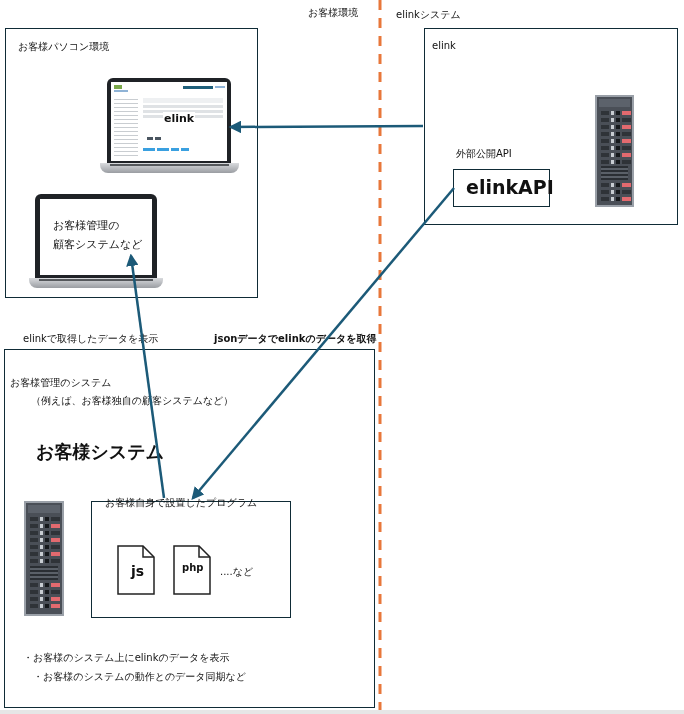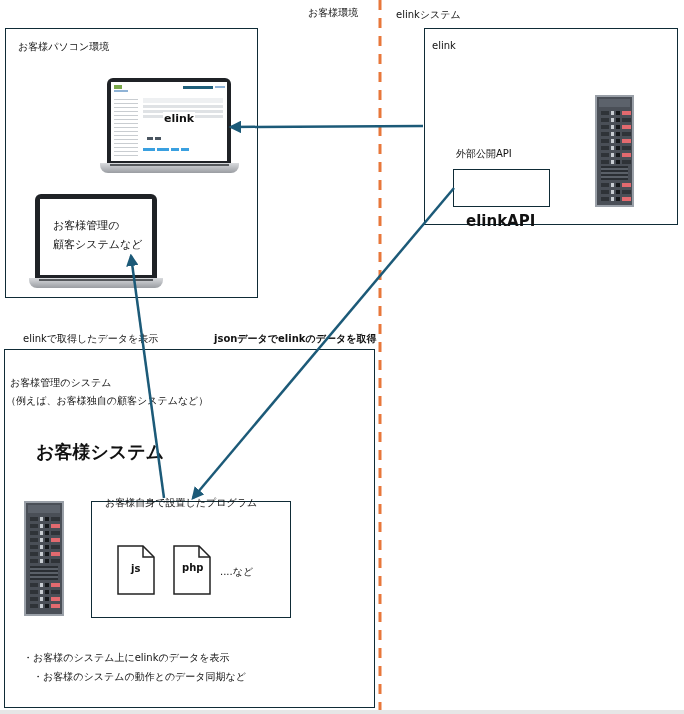--- a/index.html
+++ b/index.html
@@ -68,21 +68,21 @@
 <div>
   <div class="laptop-screen" style="left:35px;top:194px;width:122px;height:85px;"></div>
   <div class="laptop-inner" style="left:40px;top:199px;width:112px;height:76px;"></div>
   <div class="laptop-base" style="left:29px;top:278px;width:134px;height:10px;"></div>
   <div class="laptop-keys" style="left:39px;top:279px;width:114px;height:2px;"></div>
   <div class="abs t12" style="left:53px;top:218px;">お客様管理の</div>
   <div class="abs t12" style="left:53px;top:237px;">顧客システムなど</div>
 </div>
 
 <div class="abs t11" style="left:456px;top:147px;">外部公開API</div>
-<div class="abs" style="left:466px;top:176px;font-size:15px;font-weight:bold;margin-top:36px;">elinkAPI</div>
+<div class="abs" style="left:466px;top:176px;font-size:19px;font-weight:bold;">elinkAPI</div>
 
 <div class="server" style="left:595px;top:95px;width:39px;height:112px;">
   <div class="top"></div>
   <div class="srow" style="top:14px">
       <span class="a"></span>
       <span class="b"></span>
       <span class="c"></span>
       <span class="d"></span>
     </div>
   <div class="srow" style="top:21px">
@@ -216,29 +216,29 @@
       <span class="b"></span>
       <span class="c"></span>
       <span class="d"></span>
     </div>
 </div>
 
 <div class="abs t11" style="left:23px;top:332px;">elinkで取得したデータを表示</div>
 <div class="abs t11" style="left:214px;top:332px;font-weight:bold;">jsonデータでelinkのデータを取得</div>
 
 <div class="abs t11" style="left:10px;top:376px;">お客様管理のシステム</div>
-<div class="abs t11" style="left:6px;top:394px;">（例えば、お客様独自の顧客システムなど）</div>
+<div class="abs t11" style="left:6px;top:394px;padding-left:25px;">（例えば、お客様独自の顧客システムなど）</div>
 <div class="abs" style="left:36px;top:440px;font-size:18px;font-weight:bold;">お客様システム</div>
 <div class="abs t11" style="left:105px;top:496px;">お客様自身で設置したプログラム</div>
 
 <svg class="file" style="left:117px;top:545px;" viewBox="0 0 38 50">
   <path d="M1 1 H26 L37 12 V49 H1 Z" fill="#fff" stroke="#222" stroke-width="1.5"></path>
   <path d="M26 1 V12 H37" fill="none" stroke="#222" stroke-width="1.5"></path>
 </svg>
-<div class="abs" style="left:131px;top:563px;font-size:10px;font-weight:bold;">js</div>
+<div class="abs" style="left:131px;top:563px;font-size:14px;font-weight:bold;">js</div>
 <svg class="file" style="left:173px;top:545px;" viewBox="0 0 38 50">
   <path d="M1 1 H26 L37 12 V49 H1 Z" fill="#fff" stroke="#222" stroke-width="1.5"></path>
   <path d="M26 1 V12 H37" fill="none" stroke="#222" stroke-width="1.5"></path>
 </svg>
 <div class="abs" style="left:182px;top:562px;font-size:10px;font-weight:bold;">php</div>
 <div class="abs t11" style="left:220px;top:565px;">....など</div>
 
 <div class="abs t11" style="left:23px;top:651px;">・お客様のシステム上にelinkのデータを表示</div>
 <div class="abs t11" style="left:33px;top:670px;">・お客様のシステムの動作とのデータ同期など</div>
 

